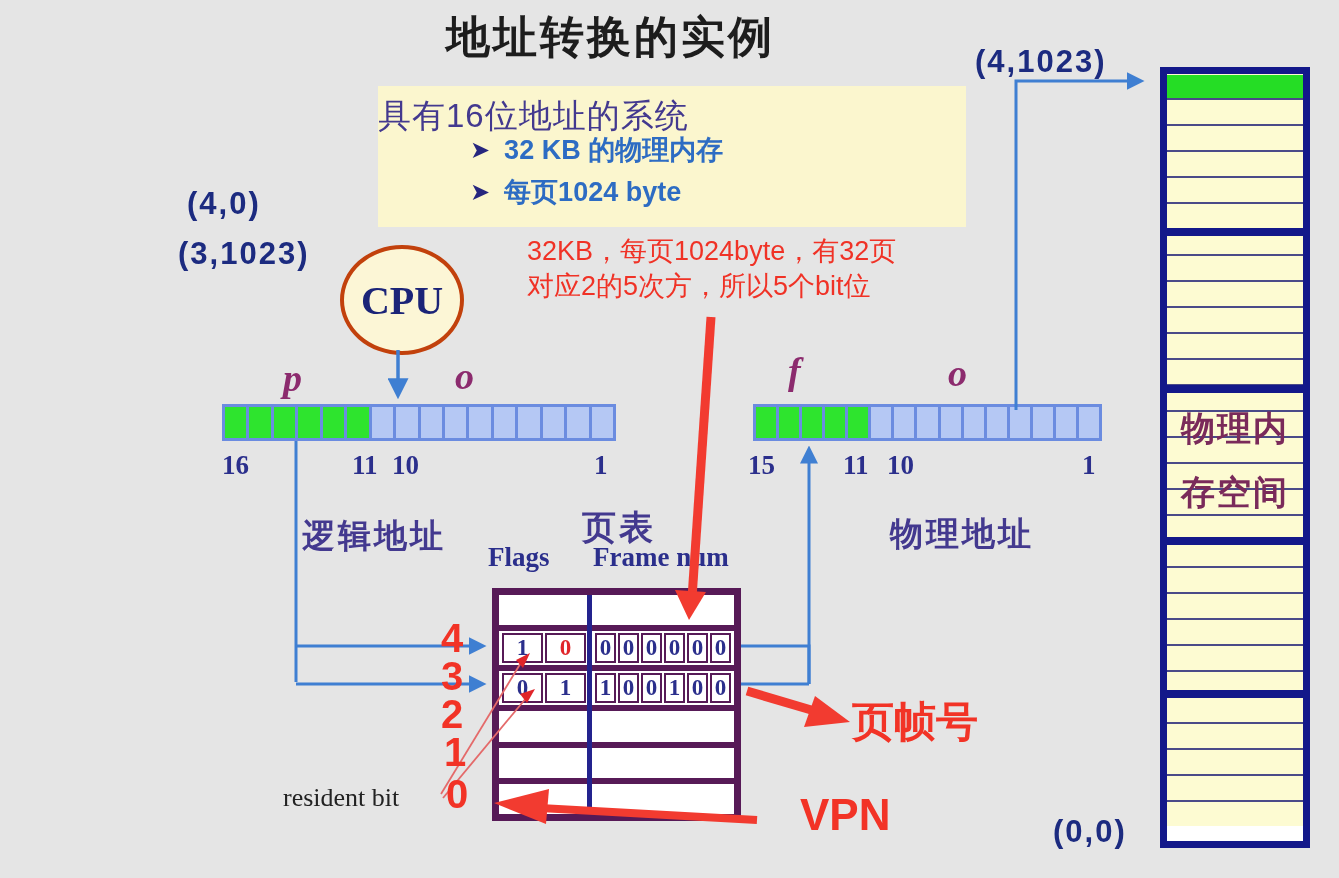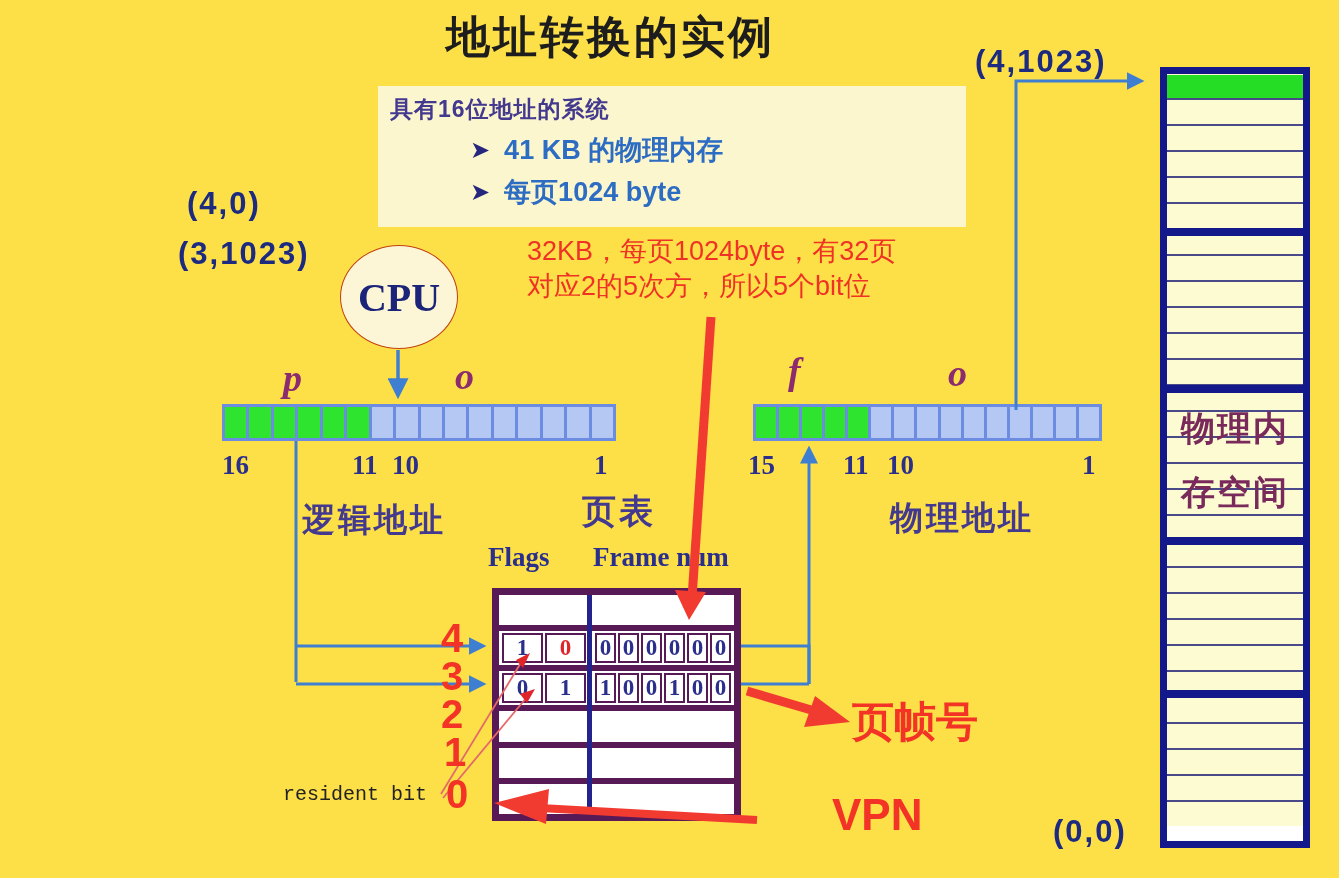--- a/index.html
+++ b/index.html
@@ -1,34 +1,34 @@
 <!DOCTYPE html>
 <html><head>
 <meta charset="utf-8">
 <style>
   html,body{margin:0;padding:0;background:#ffffff;}
-  .canvas{position:relative;width:1339px;height:878px;background:#fde047;overflow:hidden;
+  .canvas{position:relative;width:1339px;height:878px;background:#e5e5e5;overflow:hidden;
           font-family:"Liberation Sans",sans-serif;}
   .abs{position:absolute;}
 
   
   .title{left:446px;top:8px;font-size:44px;font-weight:bold;color:#1d1d1d;
          font-family:"Liberation Serif",serif;letter-spacing:3px;}
   .infobox{left:378px;top:86px;width:588px;height:141px;background:#fbf6ce;}
-  .info-head{position:absolute;left:12px;top:8px;font-size:23px;font-weight:bold;
+  .info-head{position:absolute;left:0;top:8px;font-size:33px;font-weight:normal;
              color:#43398f;letter-spacing:1px;}
   .bullet-row{position:absolute;left:92px;display:flex;align-items:center;gap:14px;}
   .bullet-icon{color:#26267e;font-size:24px;}
   .bullet-text{color:#2d6cc3;font-weight:bold;font-size:27px;}
 
   
   .annotation{left:527px;top:234px;color:#f03226;font-size:27px;line-height:35px;}
 
   
-  .cpu{left:340px;top:245px;width:116px;height:102px;border:1px solid #c2410c;
+  .cpu{left:340px;top:245px;width:116px;height:102px;border:4px solid #c2410c;
        border-radius:50%;background:#fcf6d6;display:flex;align-items:center;
        justify-content:center;font-family:"Liberation Serif",serif;
        font-size:40px;font-weight:bold;color:#1b2478;}
 
   
   .memcol{box-sizing:border-box;border:7px solid #13188a;}
   .col-left{left:22px;top:72px;width:155px;height:778px;
             background:repeating-linear-gradient(to bottom,#cdf6f6 0 23px,#24439a 23px 26px);}
   .col-right{left:1160px;top:67px;width:150px;height:781px;
              background:repeating-linear-gradient(to bottom,#fdfbd2 0 24px,#4a4a88 24px 26px);}
@@ -44,55 +44,55 @@
   
   .bitfield{display:flex;gap:3px;padding:3px;background:#6b8ce0;box-sizing:border-box;}
   .lbits{left:222px;top:404px;width:394px;height:37px;}
   .pbits{left:753px;top:404px;width:349px;height:37px;}
   .bit{flex:1;}
   .bit.g{background:#2ee42e;}
   .bit.b{background:#b5c8f4;}
   .po{font-family:"Liberation Serif",serif;font-style:italic;font-weight:bold;
       font-size:38px;color:#8c2b6e;}
   .tick{font-family:"Liberation Serif",serif;font-weight:bold;font-size:27px;color:#2b2f8c;}
-  .fieldcap{font-size:33px;font-weight:bold;color:#43398f;letter-spacing:3px;}
+  .fieldcap{font-size:33px;font-weight:bold;color:#43398f;letter-spacing:3px;margin-top:16px;}
 
   
   .pt-wrap{left:492px;top:588px;width:249px;height:233px;box-sizing:border-box;
            border:7px solid #571a57;background:#fff;}
   .pt-rows{display:flex;flex-direction:column;height:100%;}
   .pt-row{flex:1;display:flex;background:#fff;padding:1px 2px;}
   .pt-row + .pt-row{border-top:6px solid #571a57;}
   .pt-flags{width:86px;display:flex;}
   .pt-frame{flex:1;display:flex;margin-left:7px;}
   .pt-cell{flex:1;margin:1px;border:2px solid #571a57;background:#fff;display:flex;
            align-items:center;justify-content:center;
            font-family:"Liberation Serif",serif;font-weight:bold;font-size:23px;color:#2b2f8c;}
   .pt-cell.red{color:#e0252a;}
   .pt-divider{position:absolute;left:88px;top:0;bottom:0;width:5px;background:#23238e;}
   .pt-header{font-family:"Liberation Serif",serif;font-weight:bold;font-size:27px;color:#2b2f8c;text-align:center;}
   .vpn-num{position:absolute;color:#f23326;font-weight:bold;font-size:40px;line-height:40px;}
 
   
-  .resident{font-family:Liberation Mono, monospace;font-size:20px;color:#222222;}
+  .resident{font-family:Liberation Serif, serif;font-size:26px;color:#222222;}
   .redlabel{color:#f23326;font-weight:bold;}
   .svg-layer{position:absolute;left:0;top:0;pointer-events:none;}
 </style>
 </head>
 <body>
 
 <div class="canvas" id="canvas">
 
   <div class="abs title">地址转换的实例</div>
 
   <div class="abs infobox">
     <div class="info-head">具有16位地址的系统</div>
     <div class="bullet-row" style="top:46px;">
       <span class="bullet-icon">➤</span>
-      <span class="bullet-text">41 KB 的物理内存</span>
+      <span class="bullet-text">32 KB 的物理内存</span>
     </div>
     <div class="bullet-row" style="top:88px;">
       <span class="bullet-icon">➤</span>
       <span class="bullet-text">每页1024 byte</span>
     </div>
   </div>
 
   <div class="abs annotation">
     <div>32KB，每页1024byte，有32页</div>
     <div>对应2的5次方，所以5个bit位</div>
@@ -218,21 +218,21 @@
         <div class="pt-row">
           <div class="pt-flags"></div>
           <div class="pt-frame"></div>
         </div>
       </div>
     <div class="pt-divider"></div>
   </div>
 
   <div class="abs resident" style="left:283px;top:783px;">resident bit</div>
   <div class="abs redlabel" style="left:852px;top:694px;font-size:42px;">页帧号</div>
-  <div class="abs redlabel" style="left:800px;top:790px;font-size:44px;margin-left:32px;">VPN</div>
+  <div class="abs redlabel" style="left:800px;top:790px;font-size:44px;">VPN</div>
 
   <svg class="svg-layer" width="1339" height="878" viewBox="0 0 1339 878">
     <defs>
       <marker id="mB" markerWidth="6" markerHeight="6" refX="4.5" refY="3" orient="auto">
         <path d="M0,0 L6,3 L0,6 z" fill="#3f7fd2"></path>
       </marker>
     </defs>
 
     <line x1="398" y1="350" x2="398" y2="394" stroke="#3f7fd2" stroke-width="3.5" marker-end="url(#mB)"></line>
 

